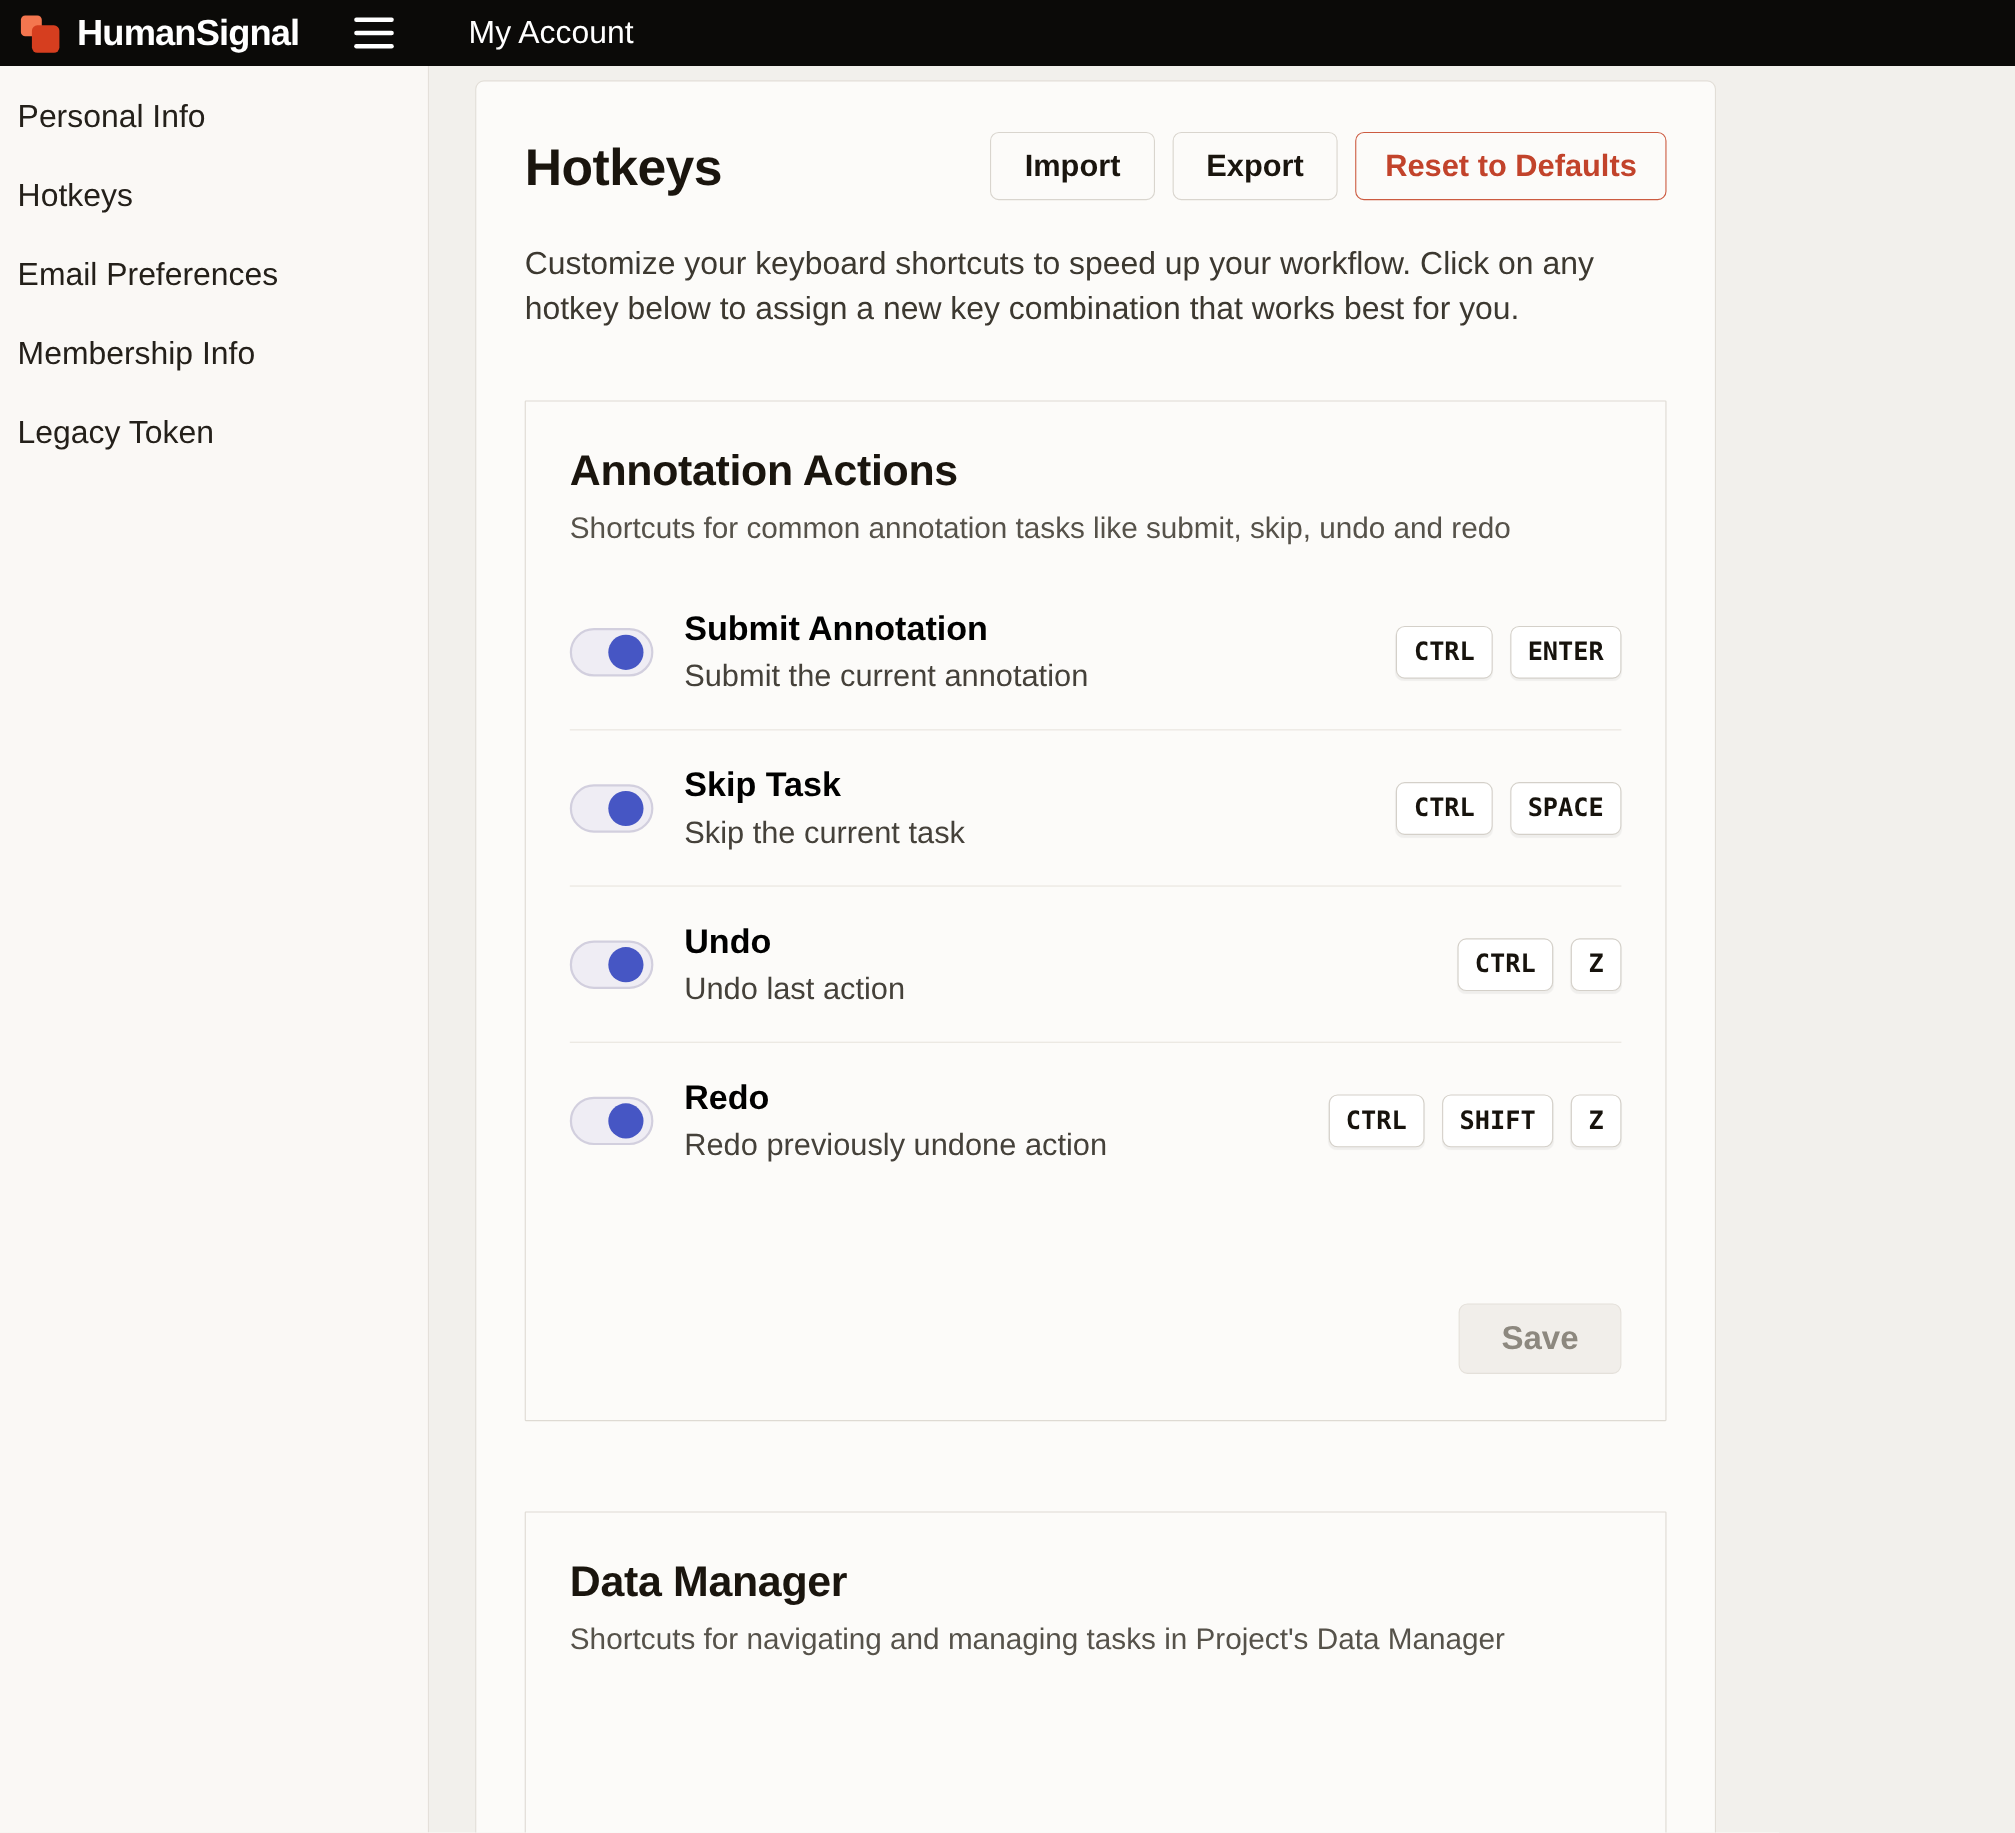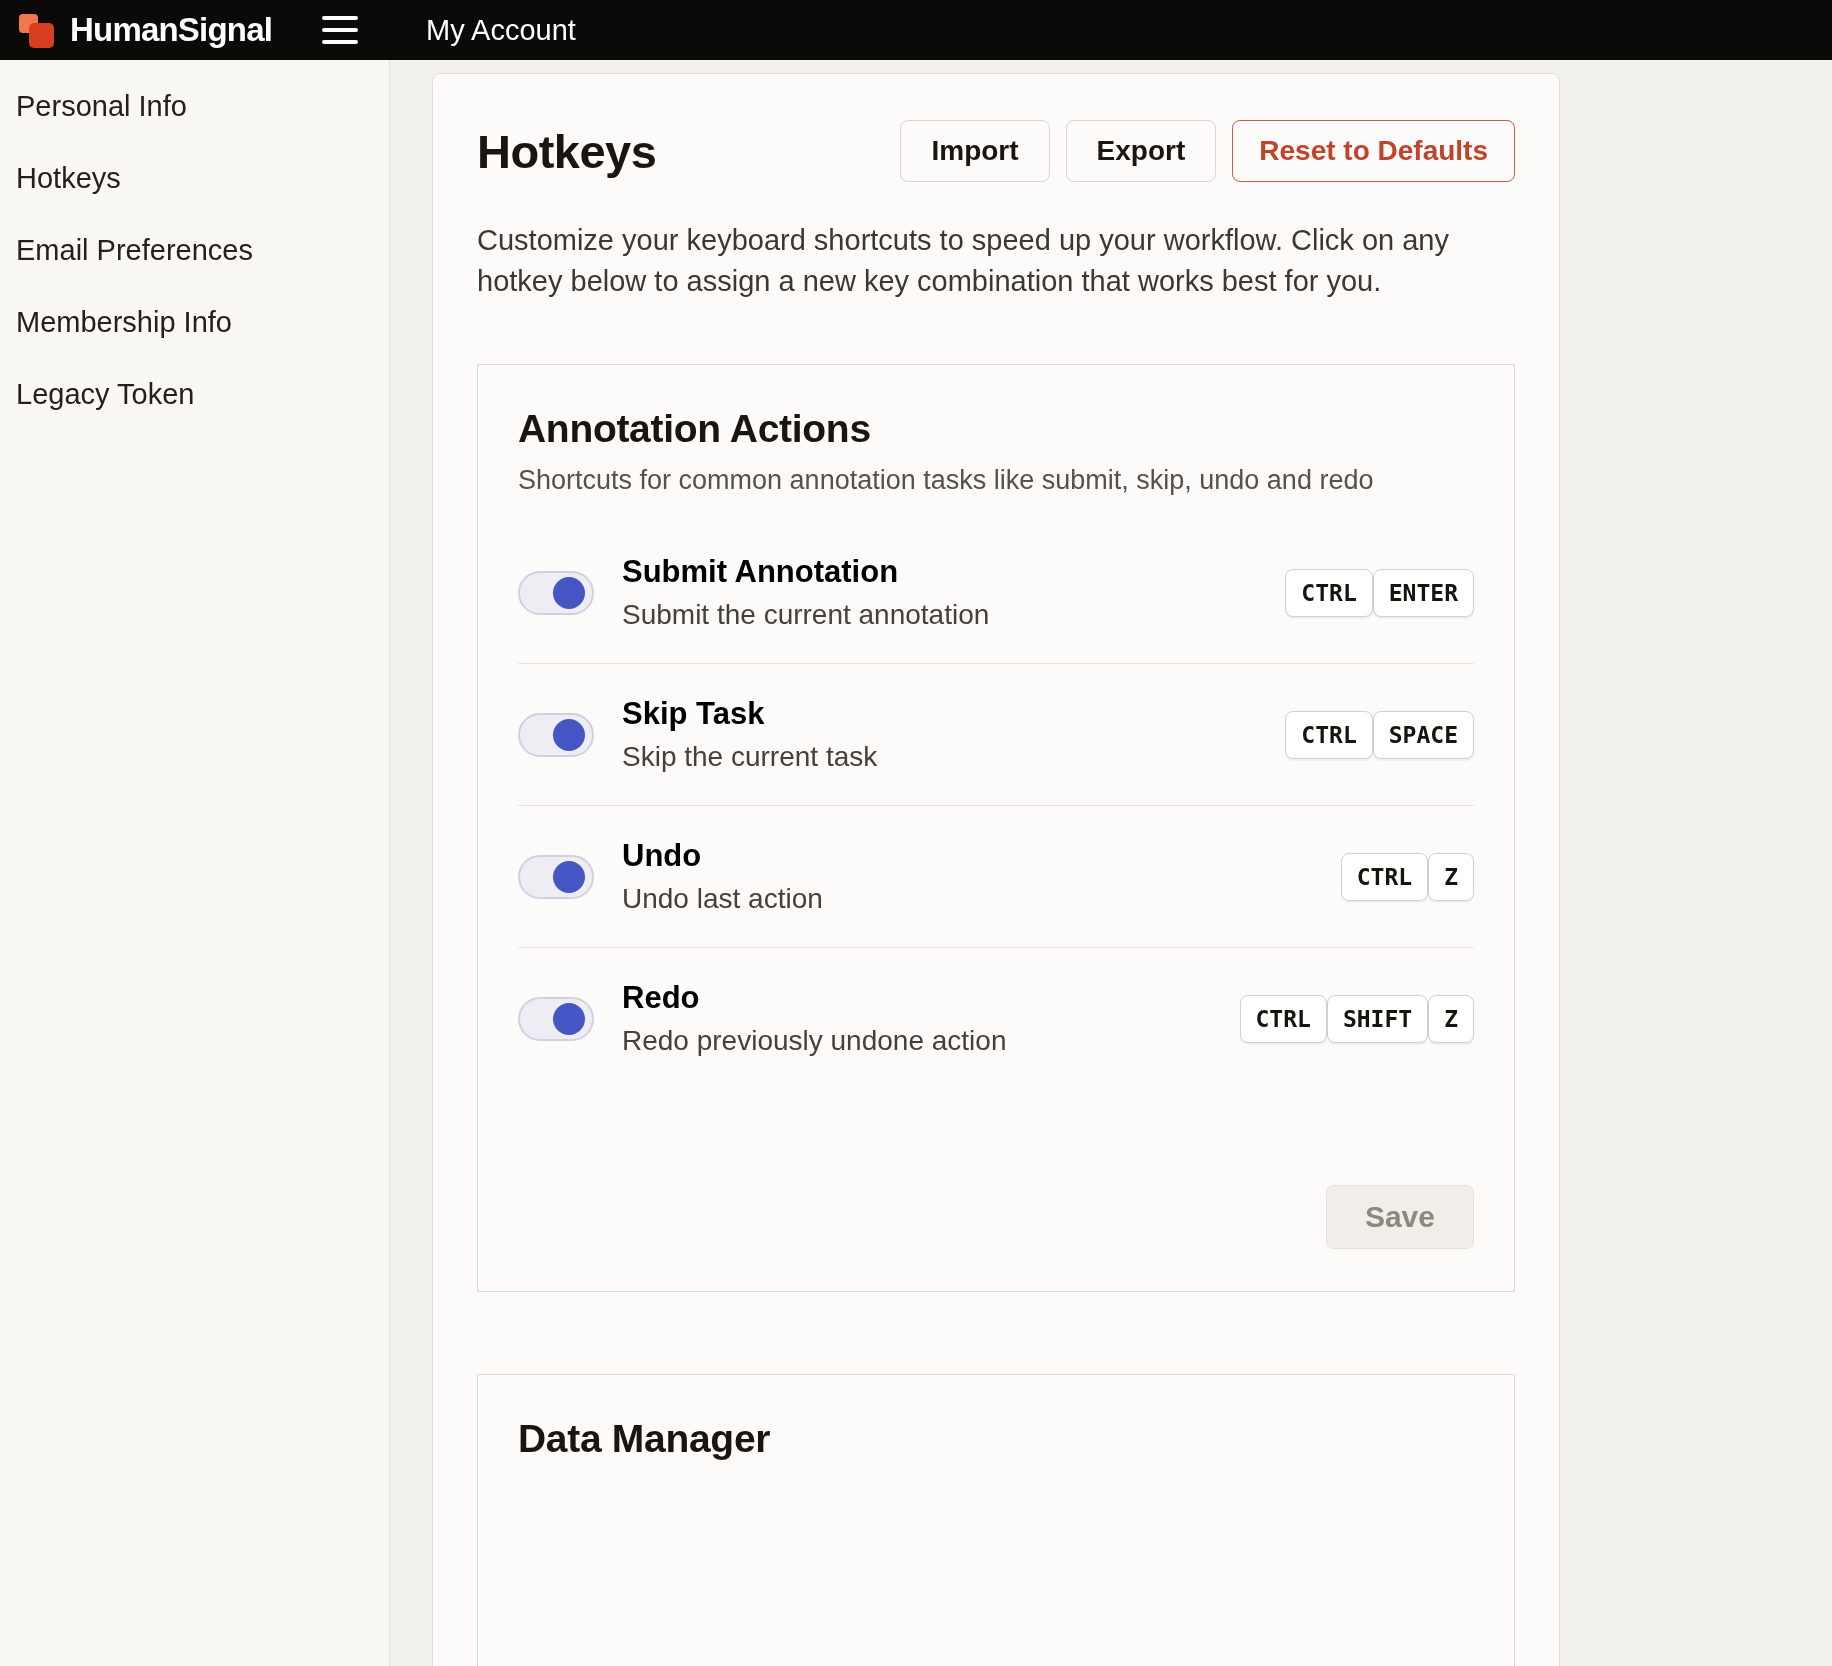--- a/index.html
+++ b/index.html
@@ -78,21 +78,21 @@
   }
   .toggle .knob {
     position: absolute; top: 4px; right: 7px; width: 32px; height: 32px;
     border-radius: 50%; background: #4656c4;
   }
 
   .row-text { margin-left: 28px; }
   .row-label { font-size: 31px; font-weight: 700; color: #000000; }
   .row-desc { margin-top: 9px; font-size: 28px; color: #45413a; }
 
-  .keys { margin-left: auto; display: flex; align-items: center; }
+  .keys { margin-left: auto; display: flex; gap: 16px; align-items: center; }
   .key {
     font-family: "DejaVu Sans Mono", monospace; font-size: 23px; font-weight: 700;
     background: #ffffff; border: 1px solid #d4d0c9; border-radius: 8px;
     padding: 10px 15px; box-shadow: 0 2px 1px rgba(0,0,0,0.05);
     color: #17130d; cursor: pointer; white-space: nowrap;
   }
 
   .save-row { display: flex; justify-content: flex-end; margin-top: 96px; }
   .btn-save {
     font-family: inherit; font-size: 30px; font-weight: 600; color: #8d887f;
@@ -203,16 +203,17 @@
             </div>
           </div>
         </div>
       <div class="save-row">
         <button class="btn-save">Save</button>
       </div>
     </div>
 
     <div class="section second">
       <div class="sec-title">Data Manager</div>
+      <div class="sec-sub">Shortcuts for navigating and managing tasks in Project's Data Manager</div>
     </div>
 
   </div>
 </div>
 
 </body></html>

